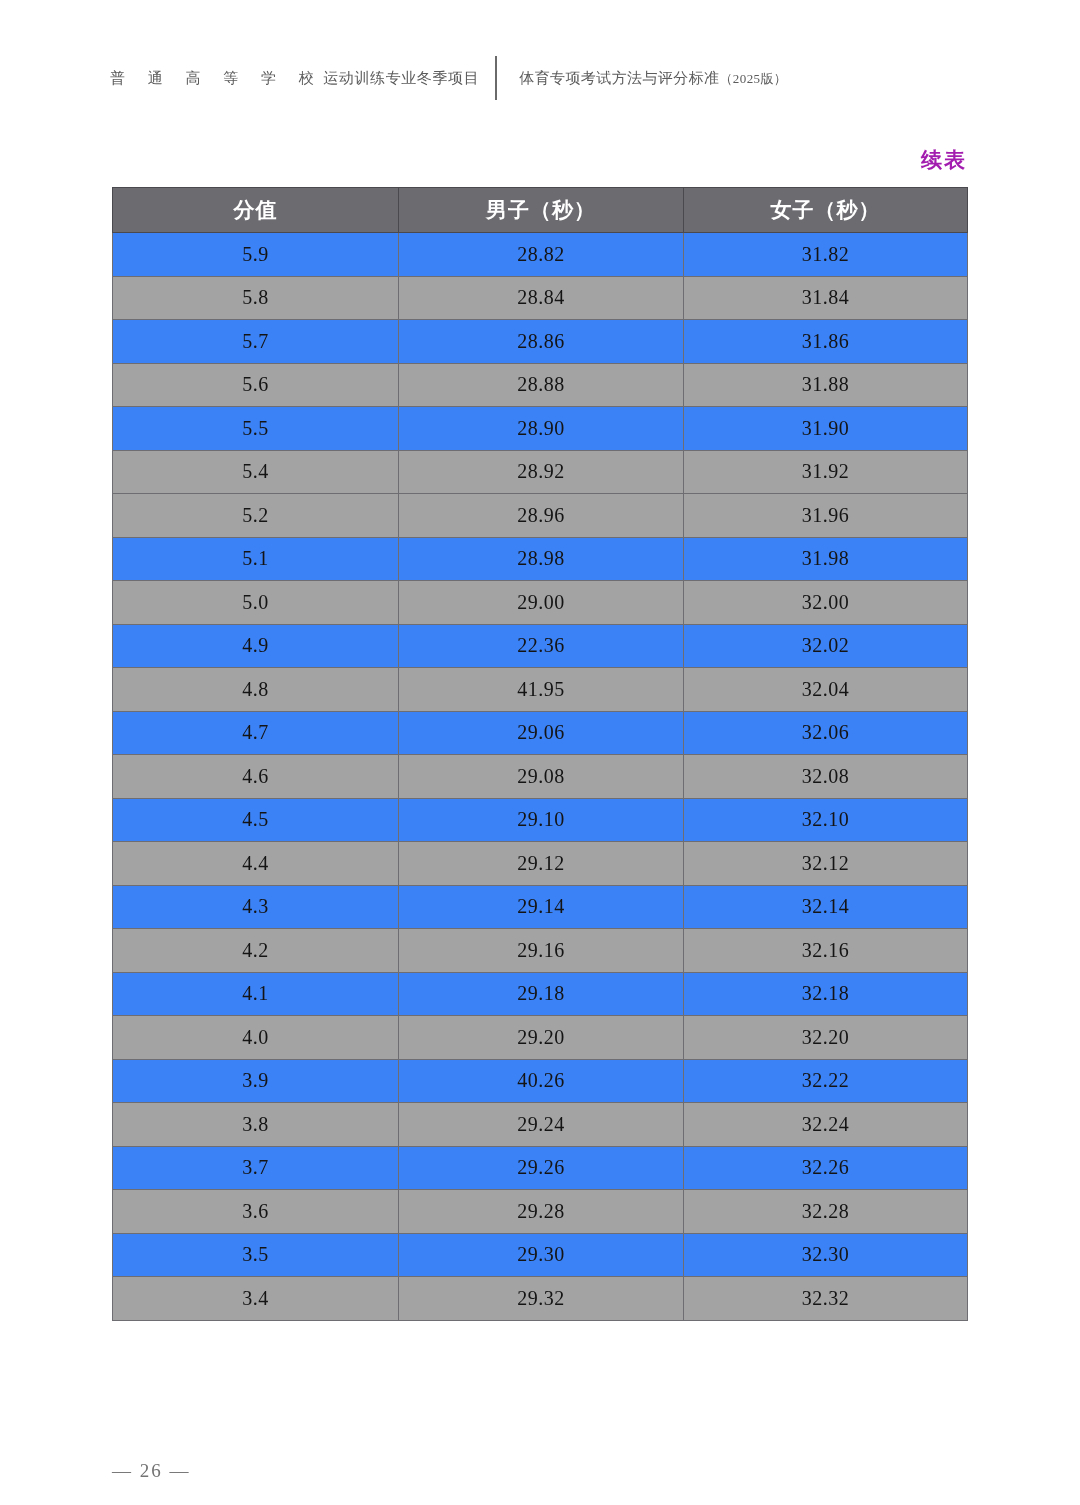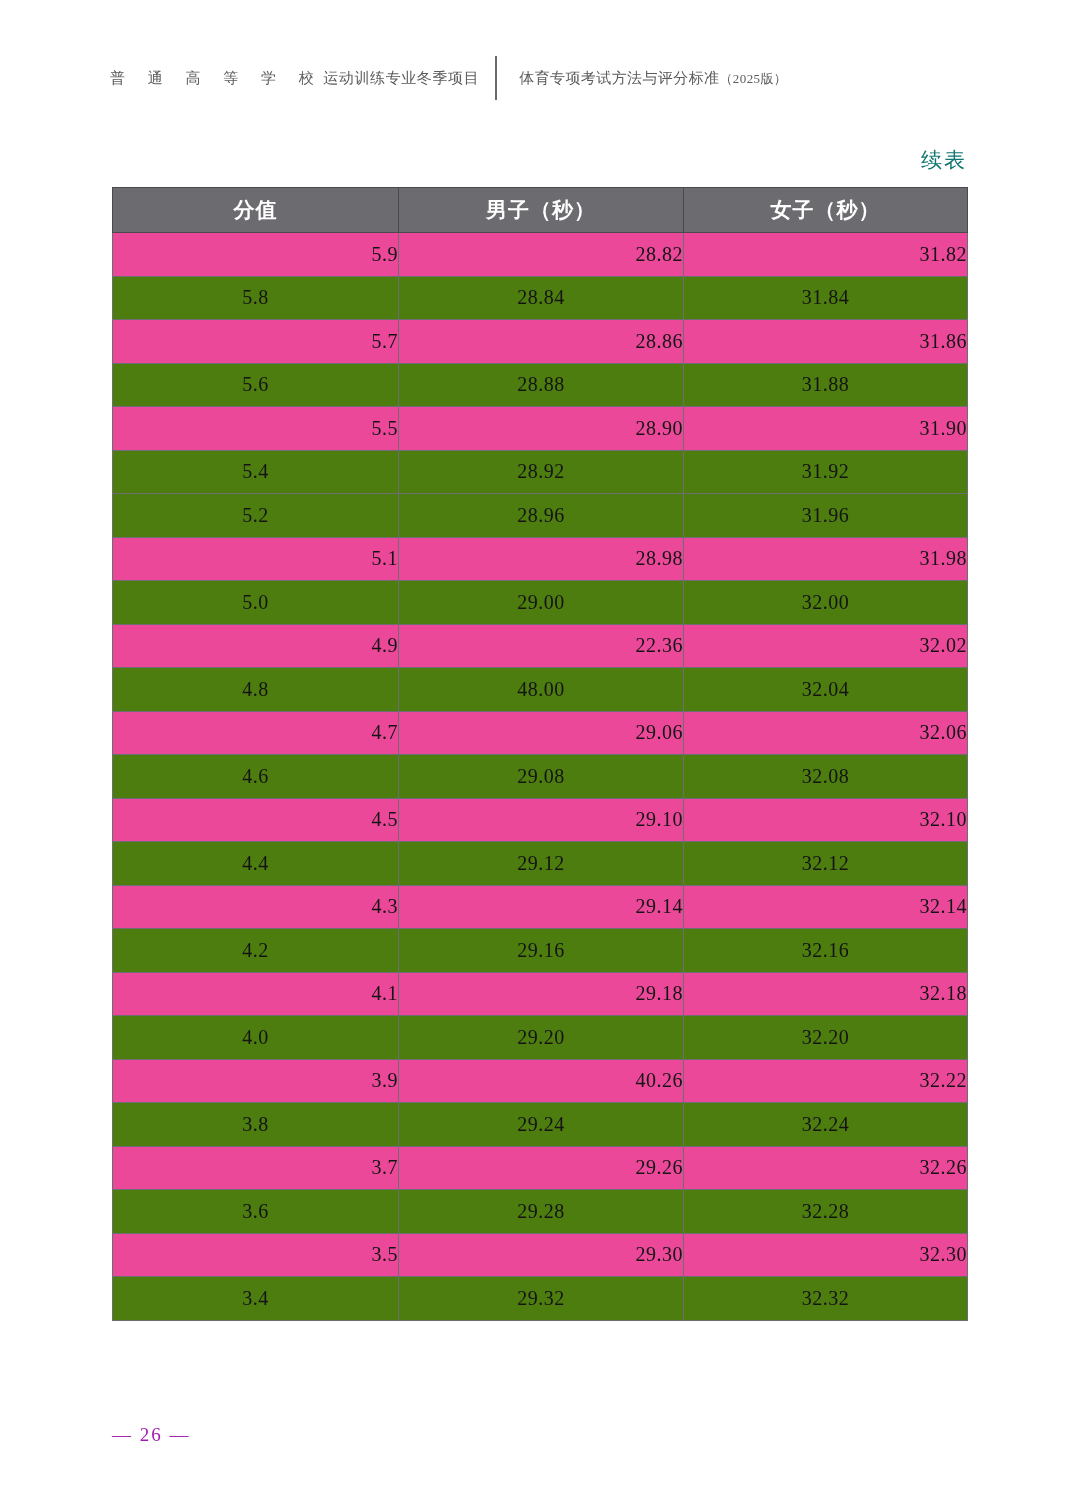--- a/index.html
+++ b/index.html
@@ -61,22 +61,22 @@
     font-size: 13px;
   }
 
   
   .continued-label {
     position: absolute;
     right: 113px;
     top: 146px;
     font-size: 21px;
     letter-spacing: 2px;
-    color: #0f766e;
-    font-weight: 400;
+    color: #a21caf;
+    font-weight: 700;
   }
 
   
   .score-table {
     position: absolute;
     left: 112px;
     top: 187px;
     width: 855px;
     border-collapse: collapse;
     table-layout: fixed;
@@ -103,30 +103,30 @@
     border-color: #4a4a4e;
     margin-left: 24px;
   }
   .score-table tbody td {
     height: 42.5px;
     font-size: 20px;
     letter-spacing: 0.5px;
     color: #141414;
     border-color: #6e6e72;
   }
-  .score-table tbody tr.band-dark td { background: #ec4899; text-align: right; }
-  .score-table tbody tr.band-light td { background: #4d7c0f; }
+  .score-table tbody tr.band-dark td { background: #3b82f6; }
+  .score-table tbody tr.band-light td { background: #a3a3a3; }
 
   
   .page-footer {
     position: absolute;
     left: 112px;
-    top: 1424px;
+    top: 1460px;
     font-size: 19px;
-    color: #a21caf;
+    color: #737373;
     letter-spacing: 2px;
   }
 </style>
 </head>
 <body>
 
 <div class="page-header">
   <div class="header-left">
     <span class="header-line1">普 通 高 等 学 校</span>
     <span class="header-line2">运动训练专业冬季项目</span>
@@ -198,21 +198,21 @@
         <td>29.00</td>
         <td>32.00</td>
       </tr>
       <tr class="band-dark">
         <td>4.9</td>
         <td>22.36</td>
         <td>32.02</td>
       </tr>
       <tr class="band-light">
         <td>4.8</td>
-        <td>48.00</td>
+        <td>41.95</td>
         <td>32.04</td>
       </tr>
       <tr class="band-dark">
         <td>4.7</td>
         <td>29.06</td>
         <td>32.06</td>
       </tr>
       <tr class="band-light">
         <td>4.6</td>
         <td>29.08</td>

